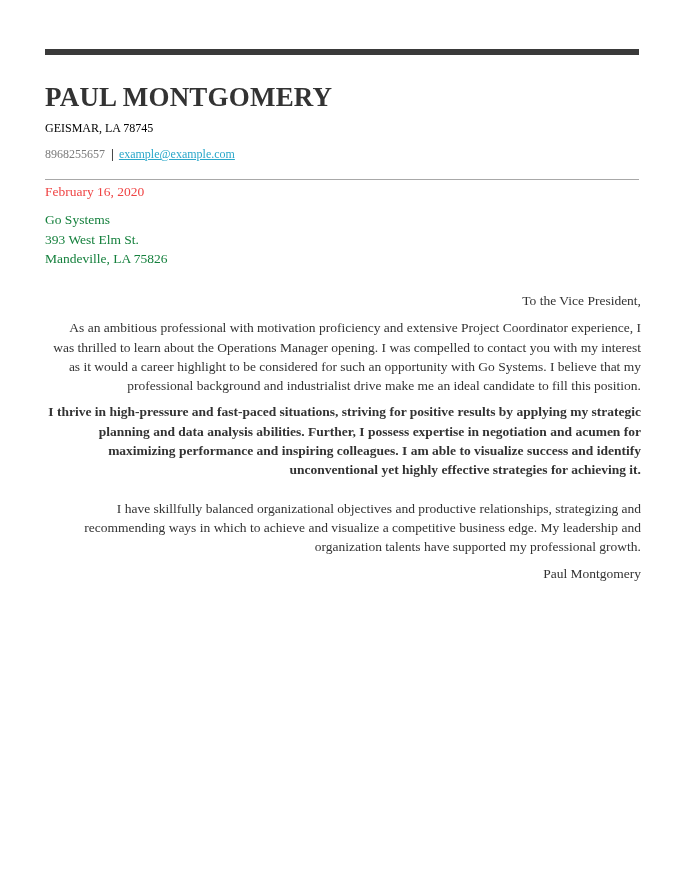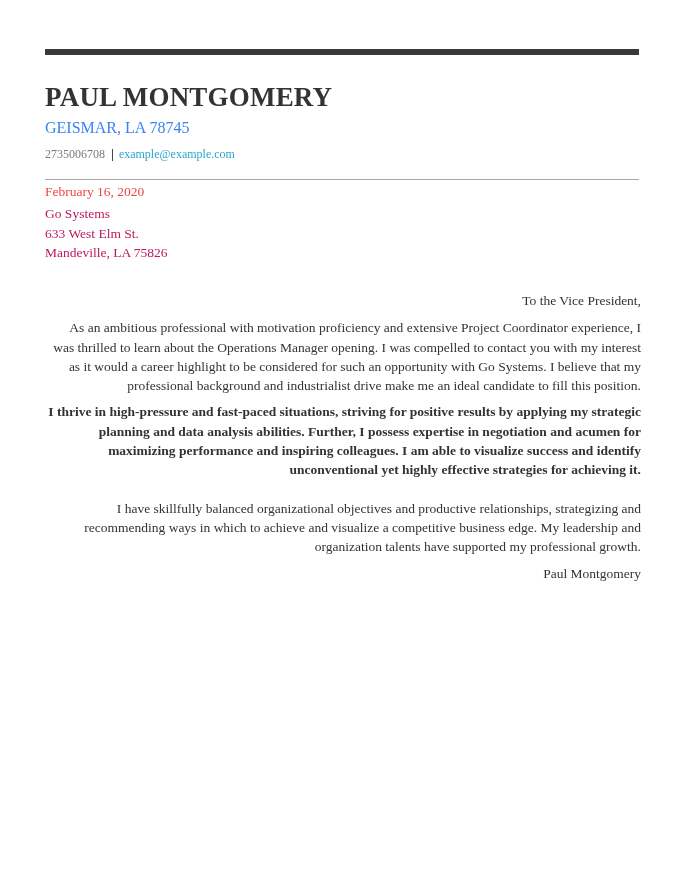--- a/index.html
+++ b/index.html
@@ -2,56 +2,56 @@
 <html><head>
 <meta charset="utf-8">
 <style>
   html, body { margin: 0; padding: 0; background: #ffffff; }
   body { width: 684px; height: 883px; position: relative; overflow: hidden;
          font-family: "Liberation Serif", "DejaVu Serif", serif; color: #333333; }
   .page { position: absolute; left: 45px; top: 0; width: 594px; }
   .top-bar { position: absolute; left: 0; top: 49px; width: 594px; height: 6px; background: #3a3a3a; }
   .name { position: absolute; left: 0; top: 80px; font-size: 27px; font-weight: bold;
           letter-spacing: 0.2px; color: #333333; white-space: nowrap; line-height: 34px; }
-  .address { position: absolute; left: 0; top: 120px; font-size: 16px; color: #3b82f6; line-height: 16px; white-space: nowrap; }
+  .address { position: absolute; left: 0; top: 120px; font-size: 12px; color: #000000; line-height: 16px; white-space: nowrap; }
   .contact { position: absolute; left: 0; top: 146px; font-size: 12px; line-height: 16px; white-space: nowrap; }
   .phone { color: #7a7a7a; }
   .sep { color: #333333; font-weight: bold; margin: 0 5px 0 6px; font-size: 13px; }
-  .email { color: #2aa7c9; }
+  .email { color: #2aa7c9; text-decoration: underline; }
   .divider { position: absolute; left: 0; top: 179px; width: 594px; height: 1px; background: #a8a8a8; }
   .date { position: absolute; left: 0; top: 183px; font-size: 13.5px; color: #ef4444; line-height: 18px; white-space: nowrap; }
-  .recipient { position: absolute; left: 0; top: 204px; font-size: 13.5px; color: #be185d; line-height: 19.5px; }
+  .recipient { position: absolute; left: 0; top: 210px; font-size: 13.5px; color: #15803d; line-height: 19.5px; }
   .recipient div { white-space: nowrap; }
   .body { position: absolute; left: 0; top: 291px; width: 596px; font-size: 13.5px; line-height: 19.3px; color: #333333; }
   .body p { margin: 0; text-align: right; }
   .salutation { margin-bottom: 8px !important; }
   .p1 { margin-bottom: 7px !important; }
   .p2 { margin-bottom: 19px !important; font-weight: bold; }
   .p3 { margin-bottom: 7px !important; }
   .p4 { margin-bottom: 7px !important; }
 </style>
 </head>
 <body>
 
 <div class="page">
   <div class="top-bar"></div>
 
   <div class="name">PAUL MONTGOMERY</div>
   <div class="address">GEISMAR, LA 78745</div>
   <div class="contact">
-    <span class="phone">2735006708</span><span class="sep">|</span><span class="email">example@example.com</span>
+    <span class="phone">8968255657</span><span class="sep">|</span><span class="email">example@example.com</span>
   </div>
 
   <div class="divider"></div>
 
   <div class="date">February 16, 2020</div>
 
   <div class="recipient">
     <div>Go Systems</div>
-    <div>633 West Elm St.</div>
+    <div>393 West Elm St.</div>
     <div>Mandeville, LA 75826</div>
   </div>
 
   <div class="body">
     <p class="salutation">To the Vice President,</p>
     <p class="p1">As an ambitious professional with motivation proficiency and extensive Project Coordinator experience, I was thrilled to learn about the Operations Manager opening. I was compelled to contact you with my interest as it would a career highlight to be considered for such an opportunity with Go Systems. I believe that my professional background and industrialist drive make me an ideal candidate to fill this position.</p>
     <p class="p2">I thrive in high-pressure and fast-paced situations, striving for positive results by applying my strategic planning and data analysis abilities. Further, I possess expertise in negotiation and acumen for maximizing performance and inspiring colleagues. I am able to visualize success and identify unconventional yet highly effective strategies for achieving it.</p>
     <p class="p3">I have skillfully balanced organizational objectives and productive relationships, strategizing and recommending ways in which to achieve and visualize a competitive business edge. My leadership and organization talents have supported my professional growth.</p>
     <p>Paul Montgomery</p>
   </div>

